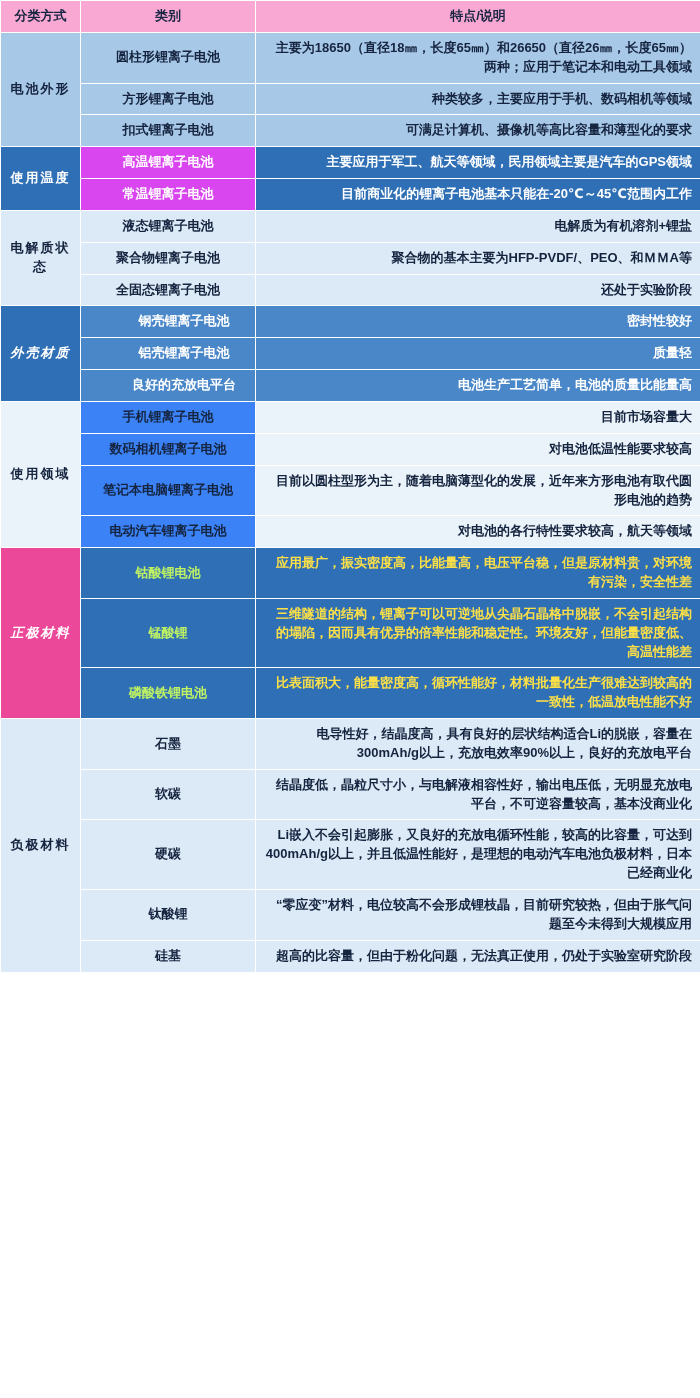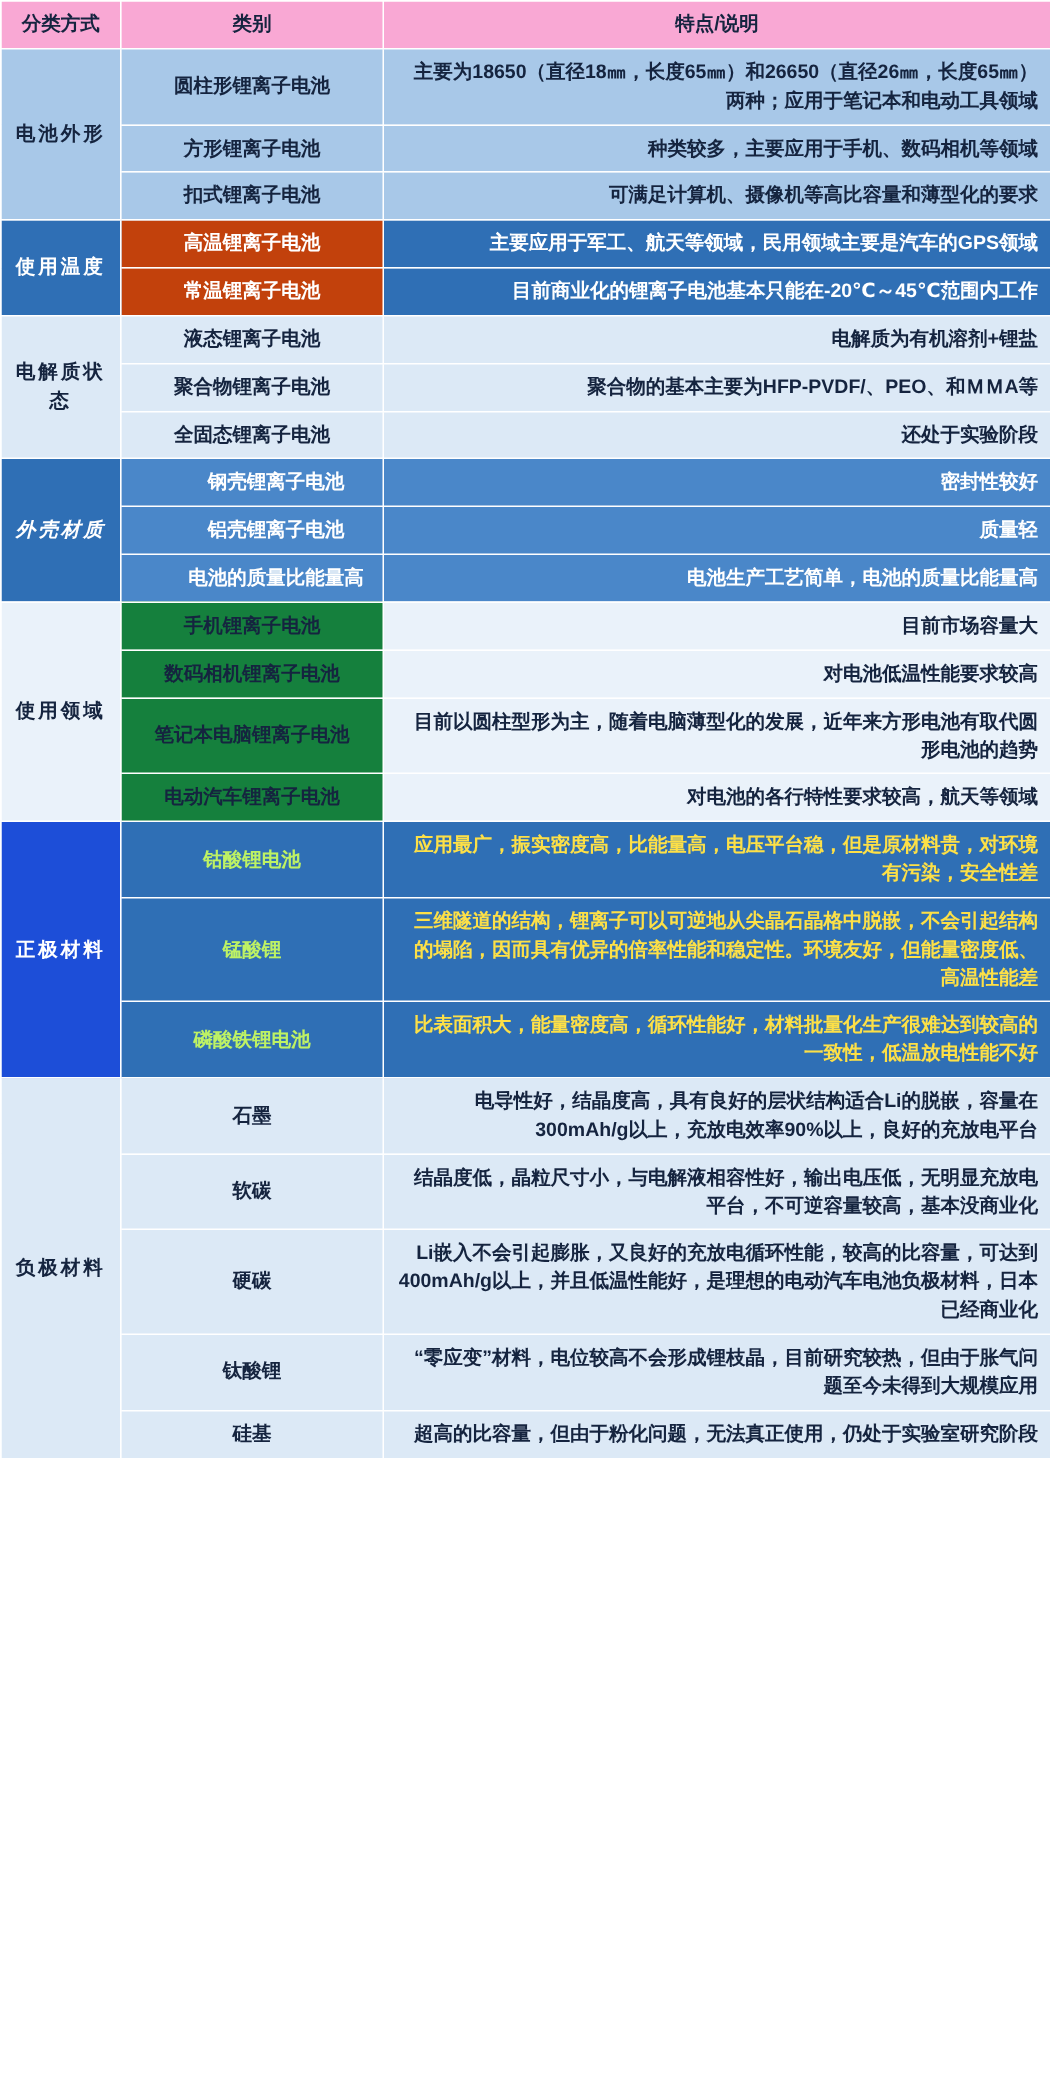--- a/index.html
+++ b/index.html
@@ -59,36 +59,36 @@
     text-align: right;
     font-size: 12.5px;
   }
 
   
   .band-a td.group { background: #a8c8e8; }
   .band-a td.cat   { background: #a8c8e8; }
   .band-a td.desc  { background: #a8c8e8; }
 
   .band-b td.group { background: #2f6fb5; color:#ffffff; }
-  .band-b td.cat   { background: #c2410c; color:#ffffff; }
+  .band-b td.cat   { background: #d946ef; color:#ffffff; }
   .band-b td.desc  { background: #2f6fb5; color:#ffffff; }
 
   .band-c td.group { background: #dce9f6; }
   .band-c td.cat   { background: #dce9f6; }
   .band-c td.desc  { background: #dce9f6; }
 
   .band-d td.group { background: #2f6fb5; color:#ffffff;font-style:italic; }
   .band-d td.cat   { background: #4a87c9; color:#ffffff;padding-left:40px; }
   .band-d td.desc  { background: #4a87c9; color:#ffffff; }
 
   .band-e td.group { background: #eaf2fa; }
-  .band-e td.cat   { background: #15803d; }
+  .band-e td.cat   { background: #3b82f6; }
   .band-e td.desc  { background: #eaf2fa; }
 
-  .band-f td.group { background: #1d4ed8; color:#ffffff; }
+  .band-f td.group { background: #ec4899; color:#ffffff;font-style:italic; }
   .band-f td.cat   { background: #2f6fb5; color:#bef264; }
   .band-f td.desc  { background: #2f6fb5; color:#fde047; }
 
   .band-g td.group { background: #dce9f6; }
   .band-g td.cat   { background: #dce9f6; }
   .band-g td.desc  { background: #dce9f6; }
 </style>
 </head>
 <body>
 
@@ -145,21 +145,21 @@
         <tr class="band-d">
           <td class="group" rowspan="3">外壳材质</td>
           <td class="cat">钢壳锂离子电池</td>
           <td class="desc">密封性较好</td>
         </tr>
         <tr class="band-d">
           <td class="cat">铝壳锂离子电池</td>
           <td class="desc">质量轻</td>
         </tr>
         <tr class="band-d">
-          <td class="cat">电池的质量比能量高</td>
+          <td class="cat">良好的充放电平台</td>
           <td class="desc">电池生产工艺简单，电池的质量比能量高</td>
         </tr>
         <tr class="band-e">
           <td class="group" rowspan="4">使用领域</td>
           <td class="cat">手机锂离子电池</td>
           <td class="desc">目前市场容量大</td>
         </tr>
         <tr class="band-e">
           <td class="cat">数码相机锂离子电池</td>
           <td class="desc">对电池低温性能要求较高</td>

